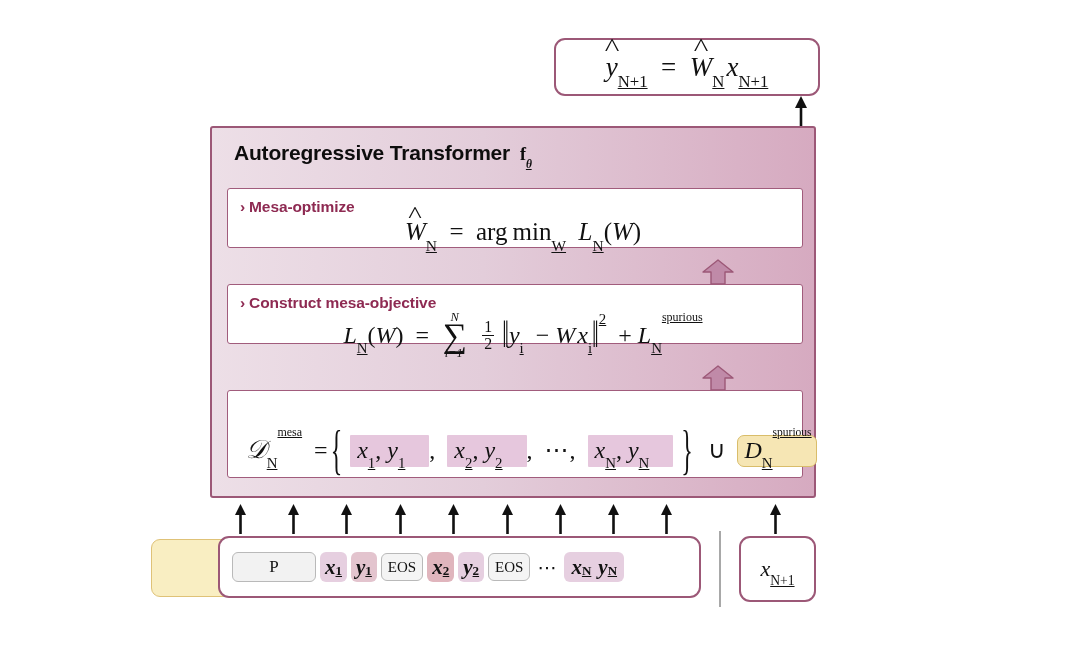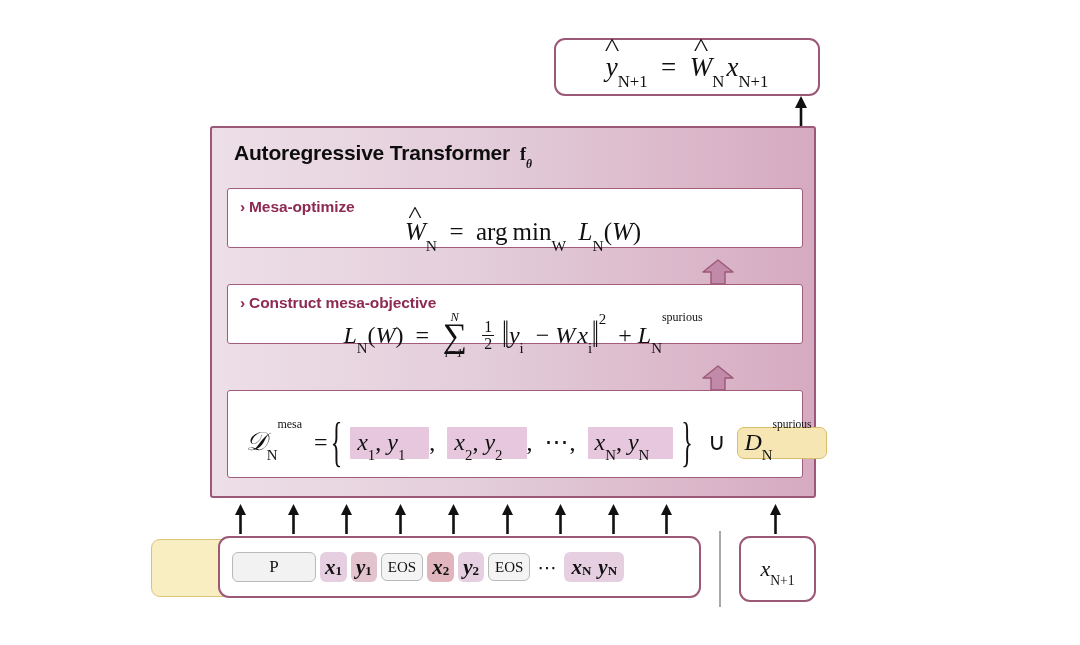--- a/index.html
+++ b/index.html
@@ -23,20 +23,21 @@
     font-style: italic;
     white-space: nowrap;
     line-height: 1;
   }
   .up { font-style: normal; }
   sub, sup {
     font-style: normal;
     font-size: 0.62em;
     line-height: 0;
     position: relative;
+    text-decoration: underline;
   }
   sub { bottom: -0.30em; }
   sup { top: -0.62em; }
   .hat {
     position: relative;
     display: inline-block;
   }
   .hat::after {
     content: "^";
     position: absolute;
@@ -215,22 +216,23 @@
   .chip-pink {
     background: #e6c7dd;
     border-radius: 1px;
     padding: 3px 24px 5px 7px;
     display: inline-block;
   }
   .chip-yellow {
     background: #f6e6b4;
     border: 1.4px solid #d9bd6a;
     border-radius: 7px;
-    padding: 2px 14px 4px 6px;
-    display: inline-block;
+    padding: 2px 4px 4px 6px;
+    display: inline-block;
+    margin-top: 8px;
   }
 
   
   .in-arrow {
     position: absolute;
     top: 504px;
     width: 13px;
     height: 30px;
   }
 

